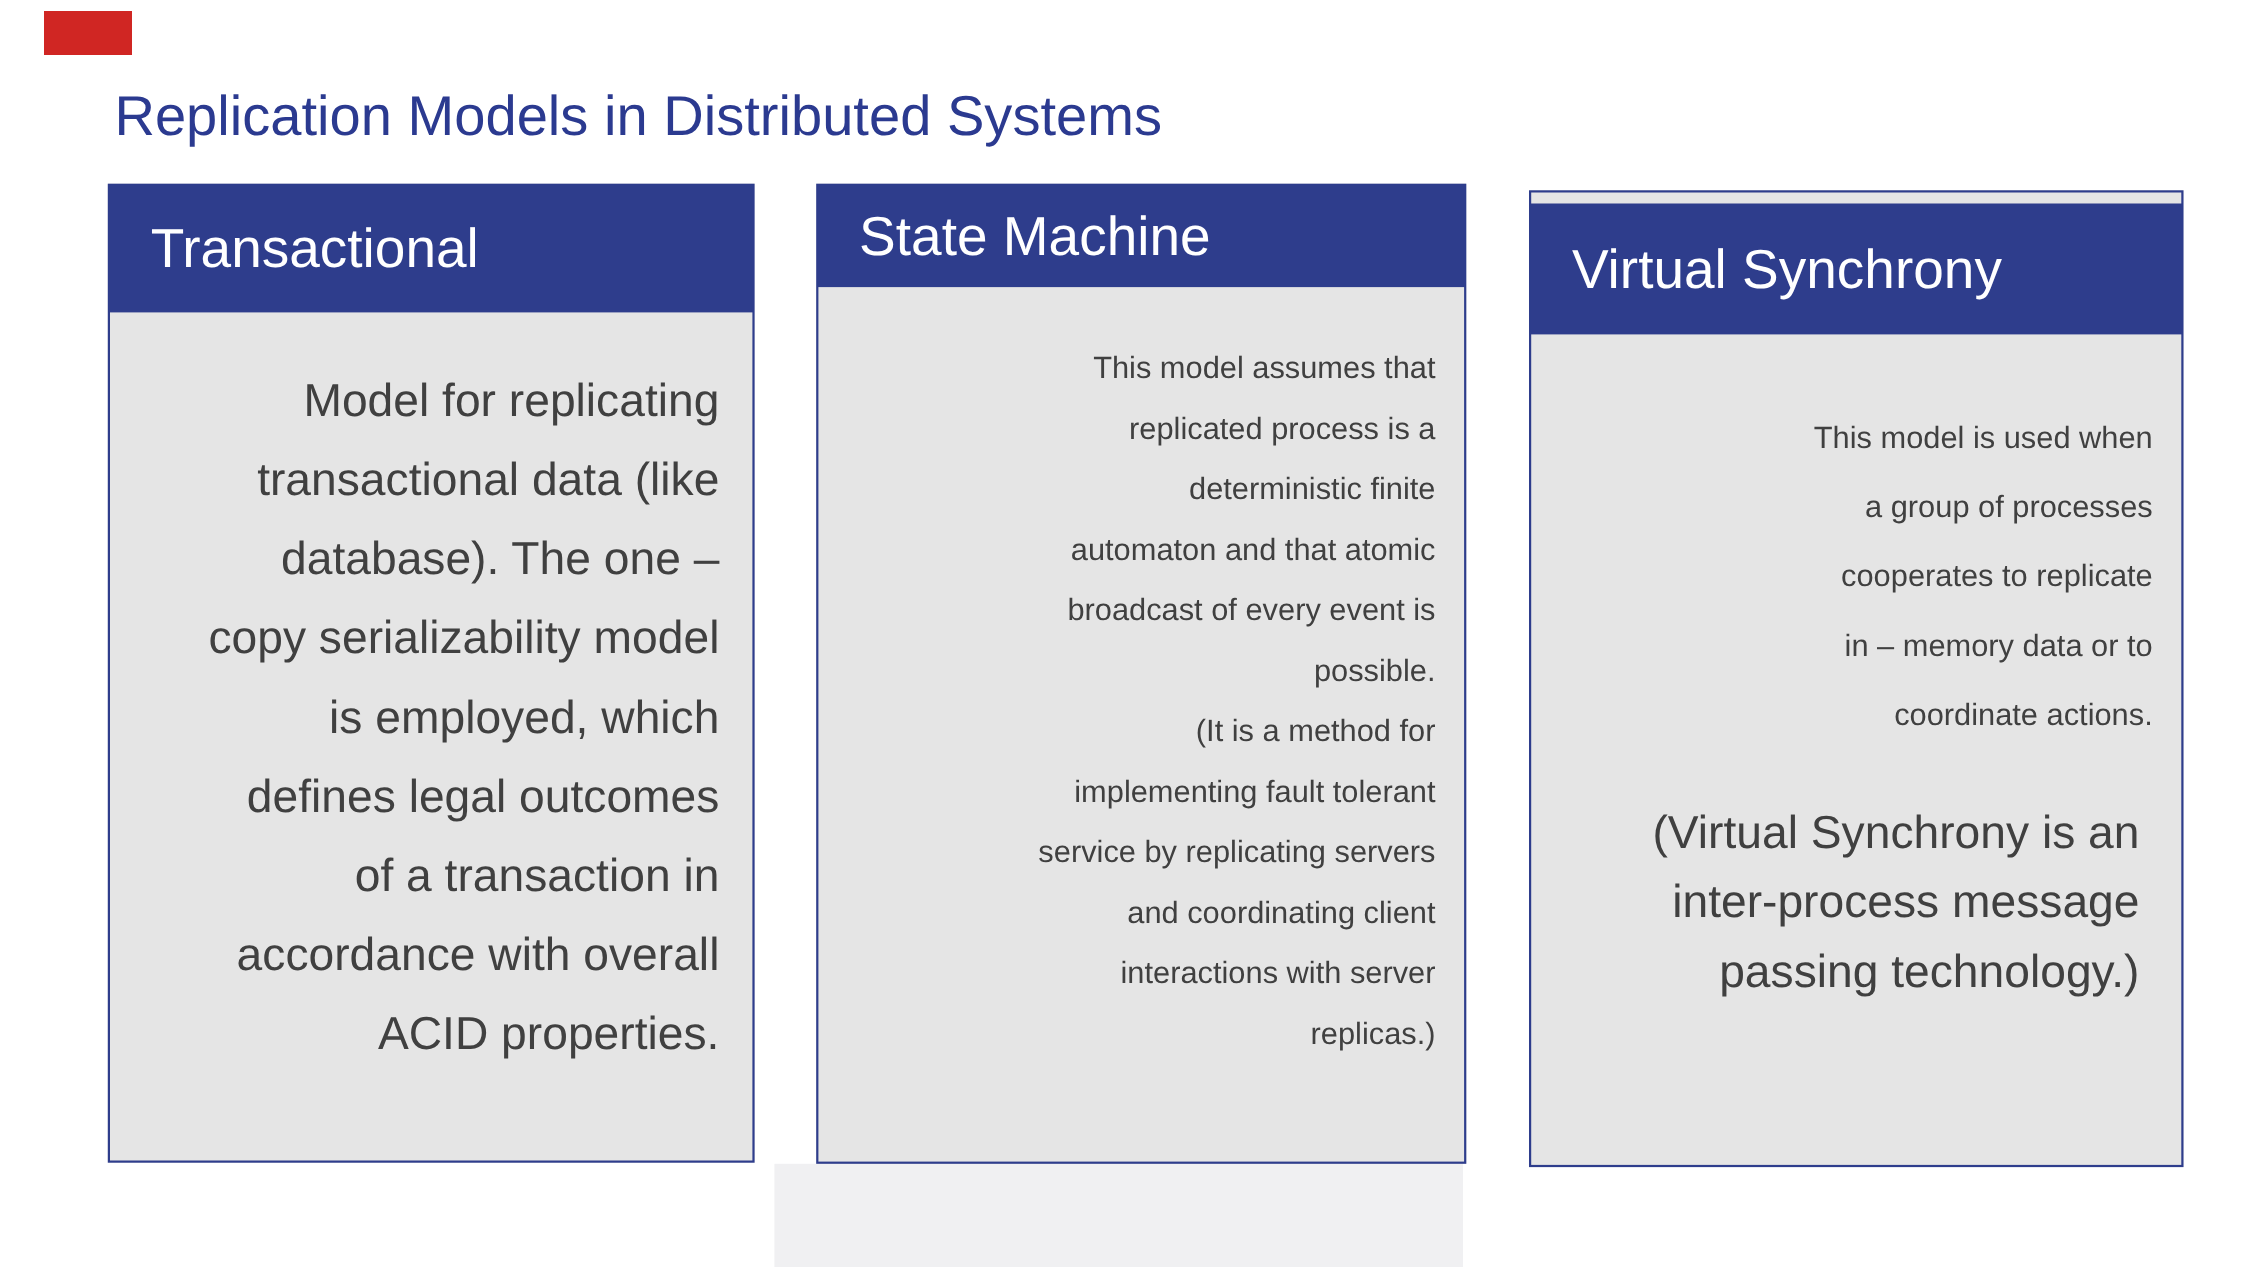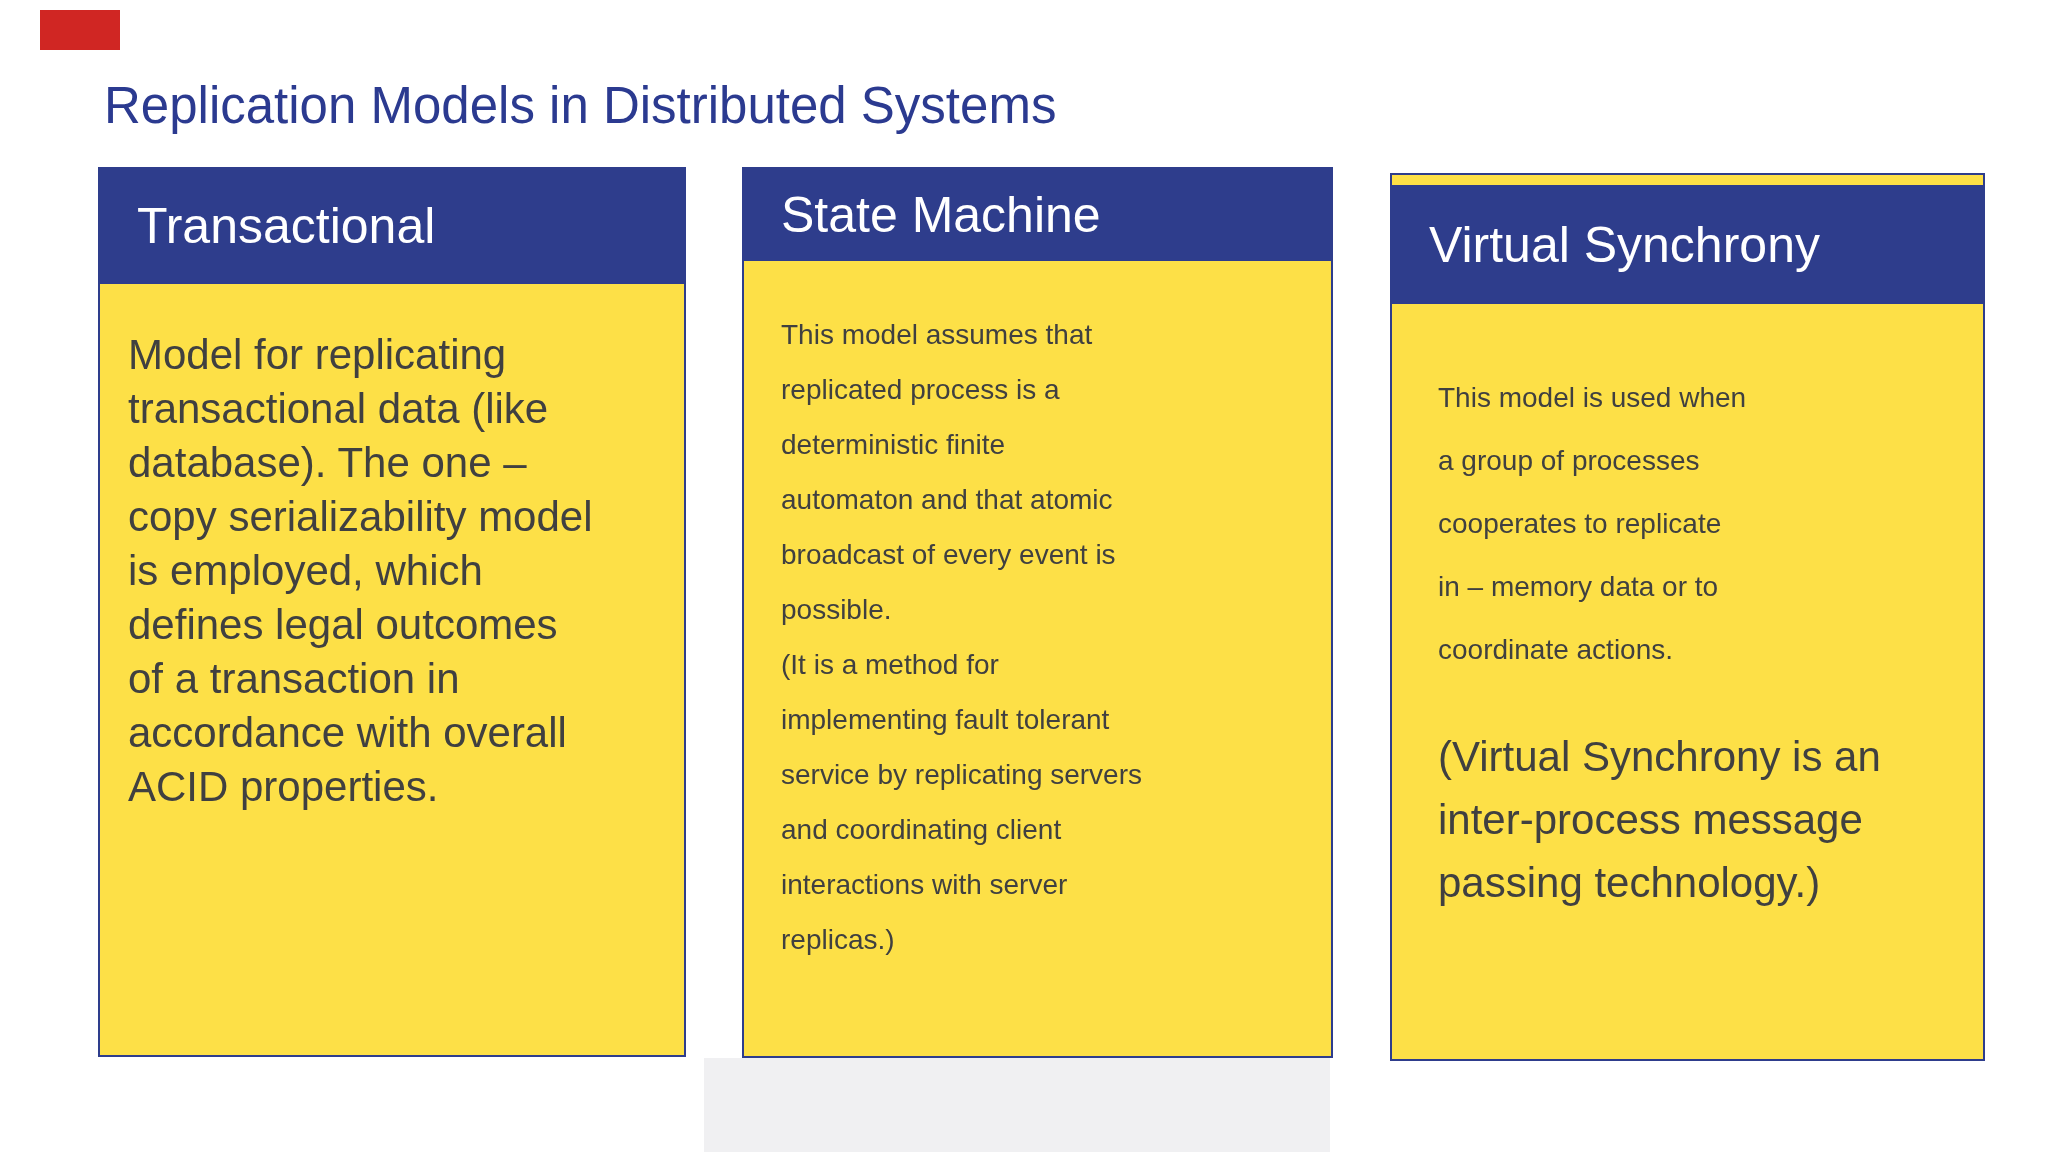--- a/index.html
+++ b/index.html
@@ -38,23 +38,24 @@
   .bottom-band {
     position: absolute;
     left: 704px;
     top: 1058px;
     width: 626px;
     height: 94px;
     background: #f0f0f2;
   }
   .card {
     position: absolute;
-    background: #fde047;
+    background: #e5e5e5;
     border: 2px solid #2e3d8c;
     box-sizing: border-box;
+    text-align: right;
   }
   .card-1 { left: 98px;  top: 167px; width: 588px; height: 890px; }
   .card-2 { left: 742px; top: 167px; width: 591px; height: 891px; }
   .card-3 { left: 1390px; top: 173px; width: 595px; height: 888px; }
   .card-header {
     background: #2e3d8c;
     color: #ffffff;
     display: flex;
     align-items: center;
     padding: 0 38px;
@@ -65,21 +66,21 @@
   .card-1 .card-header { height: 116px; }
   .card-2 .card-header { height: 93px; }
   .card-3 .card-header { height: 119px; margin-top: 10px; }
   .card-body {
     color: #404040;
     white-space: pre-line;
   }
   .card-1 .card-body {
     padding: 44px 30px 0 28px;
     font-size: 42px;
-    line-height: 54px;
+    line-height: 72px;
   }
   .card-2 .card-body {
     padding: 46px 26px 0 37px;
     font-size: 28px;
     line-height: 55px;
   }
   .card-3 .card-body {
     padding: 62px 26px 0 46px;
     font-size: 28px;
     line-height: 63px;

